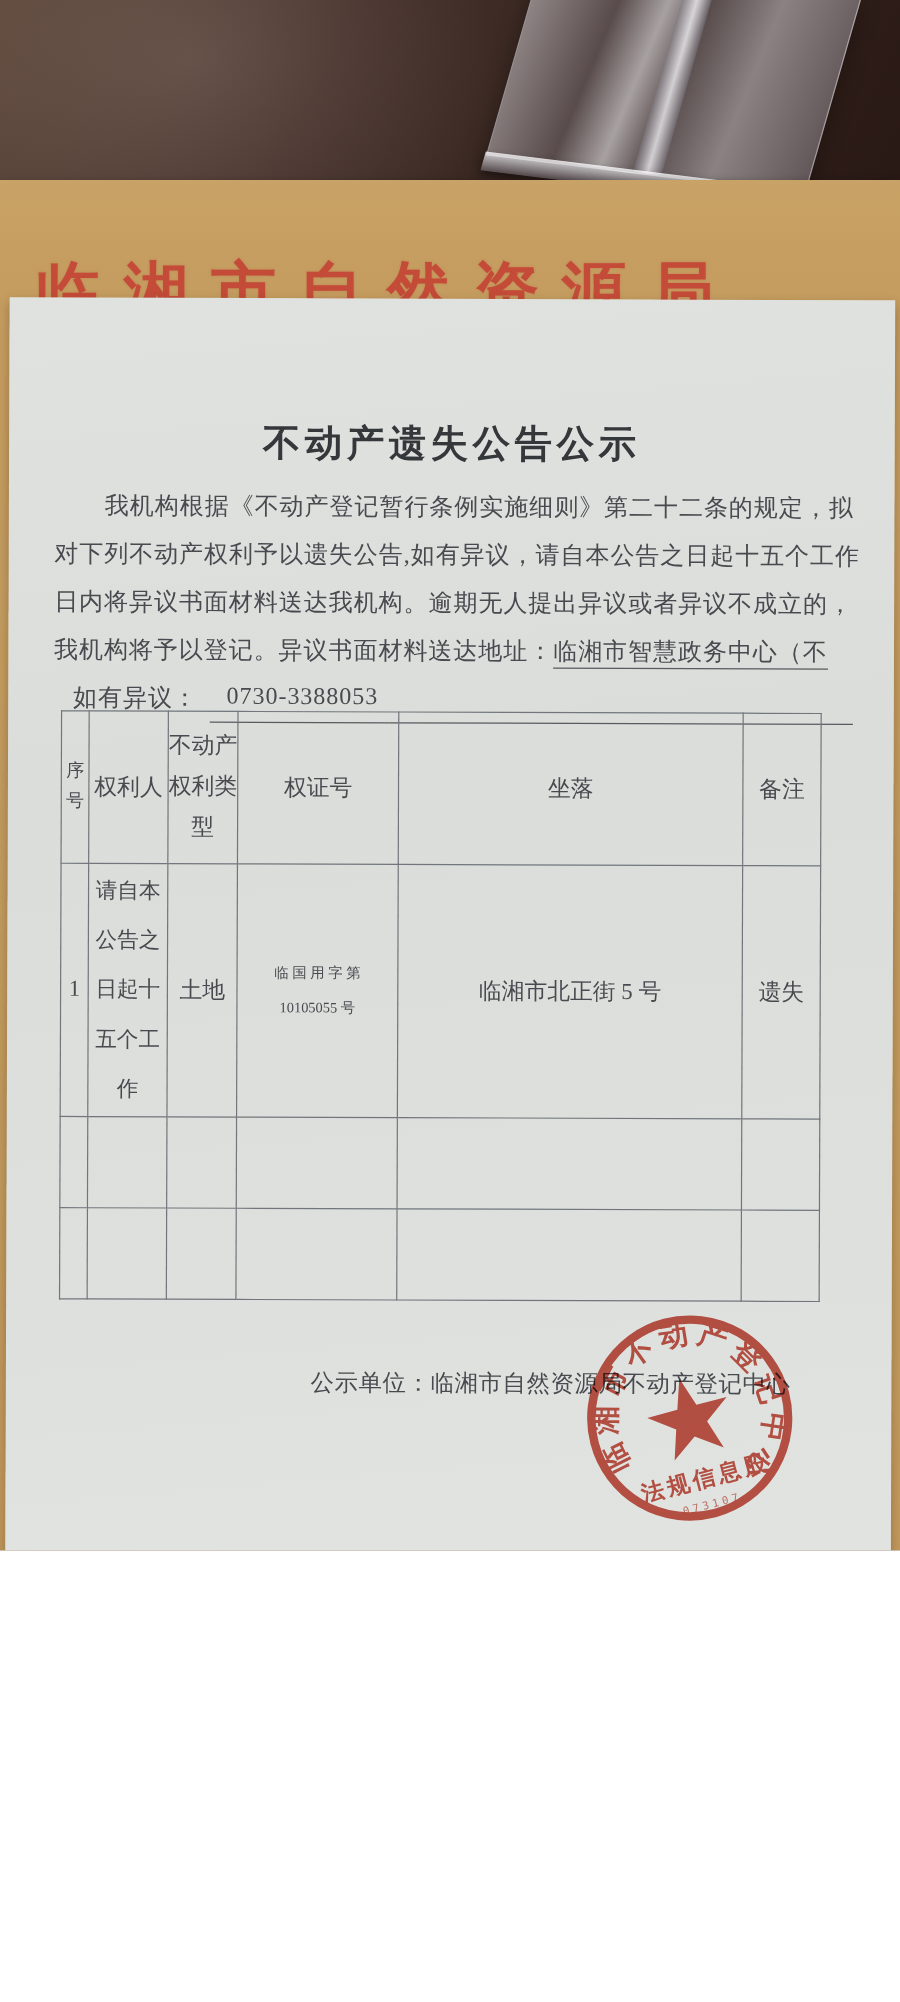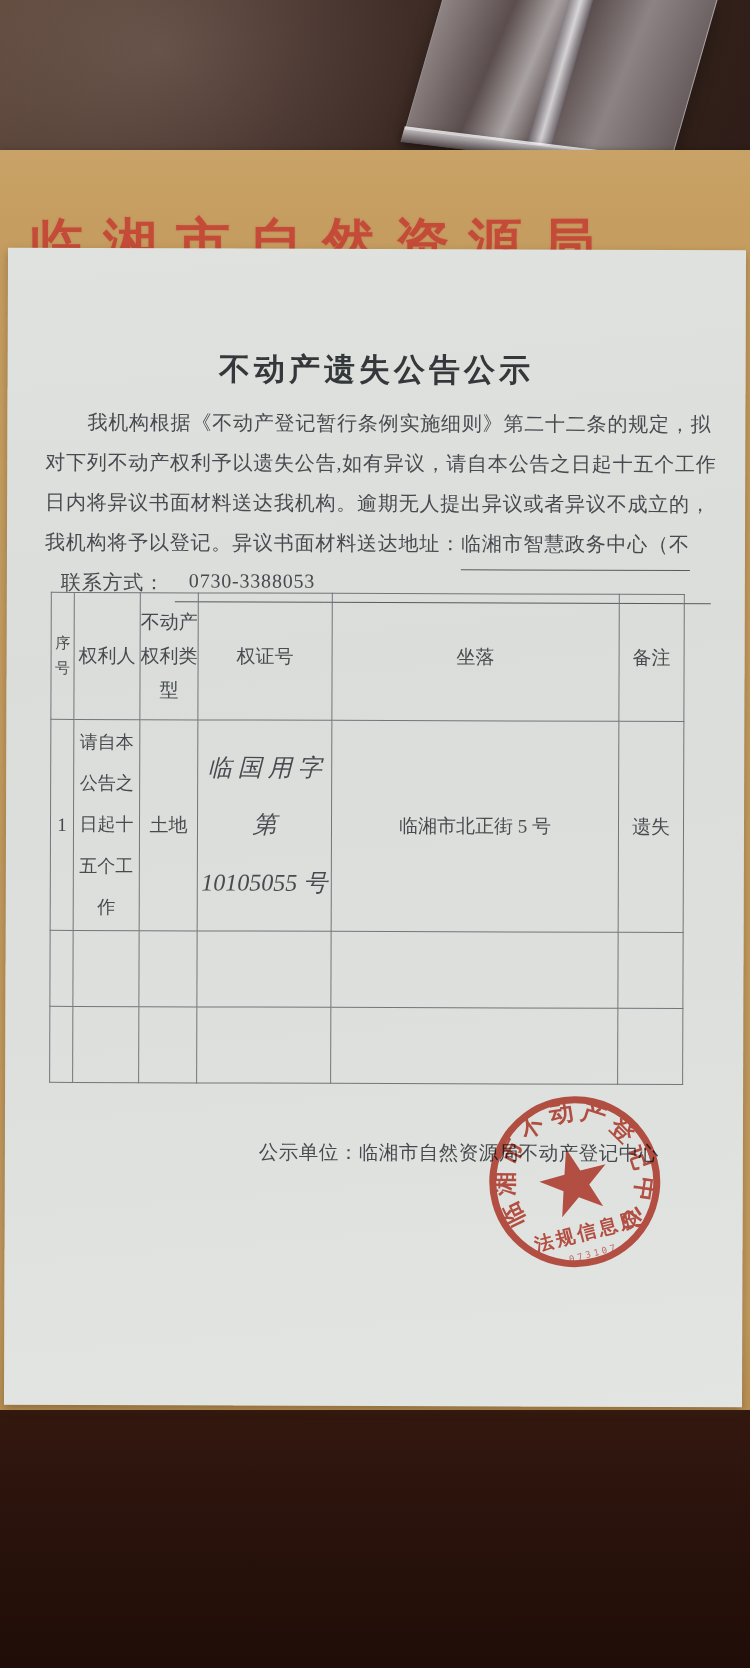--- a/index.html
+++ b/index.html
@@ -1,18 +1,18 @@
 <!DOCTYPE html>
 <html><head>
 <meta charset="utf-8">
 <style>
   * { margin:0; padding:0; box-sizing:border-box; }
   body { font-family:"Liberation Serif","DejaVu Serif",serif; }
   .scene {
-    position:relative; width:750px; height:1668px; overflow:hidden;
+    position:relative; width:750px; height:1292px; overflow:hidden;
     background:linear-gradient(115deg,#5c463a 0%,#46migrate 0%,#44302a 22%,#31201a 48%,#221210 72%,#1c0d0a 100%);
     background:linear-gradient(115deg,#5c463a 0%,#44302a 22%,#31201a 48%,#221210 72%,#1c0d0a 100%);
   }
   .desk-sheen {
     position:absolute; left:-120px; top:-160px; width:560px; height:420px;
     background:radial-gradient(ellipse at center, rgba(235,215,205,0.16) 0%, rgba(235,215,205,0.0) 65%);
   }
   .desk-bottom {
     position:absolute; left:0; top:1410px; width:750px; height:258px;
     background:linear-gradient(180deg,#33180f 0%,#2a130c 40%,#200d07 100%);
@@ -69,39 +69,39 @@
     color:#44484c;
   }
   .doc-title {
     position:absolute; left:0; top:100px; width:100%;
     text-align:center; font-size:31px; font-weight:bold; letter-spacing:4px; color:#34383b;
   }
   .para { position:absolute; left:38px; top:154px; width:666px; font-size:20px; letter-spacing:0.8px; color:#474b4f; }
   .para .pline { height:40px; line-height:40px; white-space:nowrap; }
   .para .pline.indent { text-indent:42px; }
   .para .l5 { display:flex; align-items:flex-end; }
-  .u { border-bottom:1.5px solid #565b5f; padding-bottom:15px; }
+  .u { border-bottom:1.5px solid #565b5f; padding-bottom:2px; }
   .l5 .label { margin-left:16px; }
   .l5 .phone { margin-left:10px; padding:0 10px 1px 14px;text-align:right; }
   .l5 .fill { flex:1; border-bottom:1.5px solid #565b5f; }
   
   table.announce {
     position:absolute; left:44px; top:344px; width:633px;
     border-collapse:collapse; table-layout:fixed;
     font-size:19px; color:#474b4f;
   }
   table.announce td {
     border:1px solid #70767b; text-align:center; vertical-align:middle;
     overflow:hidden; padding:0;
   }
   tr.hdr   { height:127px; }
   tr.data  { height:211px; }
   tr.blank { height:76px; }
   td.cell-owner { line-height:2.3; font-size:18px; padding:0 2px; }
-  td.cell-cert  { white-space:pre-line; text-align:left; padding:0 8px; font-size:24px; line-height:2.4;font-style:italic; }
+  td.cell-cert  { white-space:pre-line; text-align:left; padding:0 8px; font-size:12px; line-height:2.4; }
   td.cell-loc   { text-align:left; padding-left:14px; font-size:19px; }
   td.hdr-type   { font-size:19px; line-height:1.8; }
   td.hdr-seq    { font-size:15px; line-height:1.7; padding:0 1px; }
   
   .footer-unit { position:absolute; top:890px; right:84px; font-size:19.5px; letter-spacing:0.5px; color:#474b4f; white-space:nowrap; }
   .footer-date { position:absolute; top:934px; left:440px; font-size:21px; letter-spacing:2px; color:#474b4f; white-space:nowrap; }
   .stamp {
     position:absolute; left:470px; top:832px; width:200px; height:200px;
     transform:rotate(-15deg); opacity:0.85; mix-blend-mode:multiply;
   }
@@ -130,21 +130,21 @@
   <div class="paper">
 
     <div class="doc-title">不动产遗失公告公示</div>
 
     <div class="para">
       <div class="pline indent">我机构根据《不动产登记暂行条例实施细则》第二十二条的规定，拟</div>
       <div class="pline">对下列不动产权利予以遗失公告,如有异议，请自本公告之日起十五个工作</div>
       <div class="pline">日内将异议书面材料送达我机构。逾期无人提出异议或者异议不成立的，</div>
       <div class="pline"><span>我机构将予以登记。异议书面材料送达地址：</span><span class="u">临湘市智慧政务中心（不</span></div>
       <div class="pline l5">
-        <span class="label">联系方式：</span>
+        <span class="label">如有异议：</span>
         <span class="u phone">0730-3388053</span>
         <span class="fill"></span>
       </div>
     </div>
 
     <table class="announce">
       <colgroup>
         <col style="width:23px">
           <col style="width:66px">
           <col style="width:58px">

